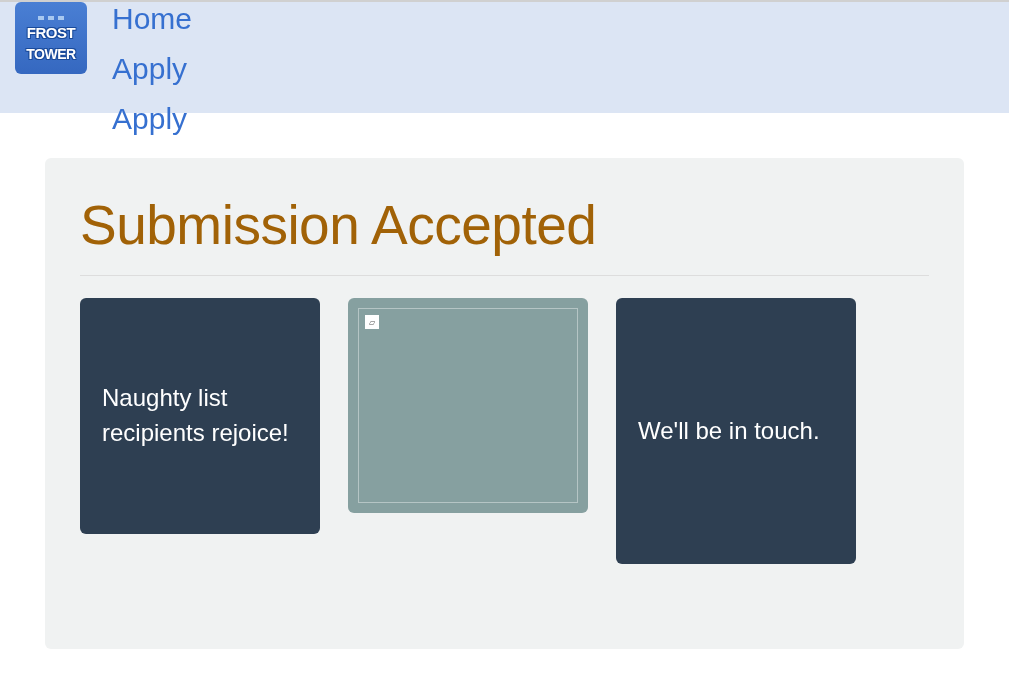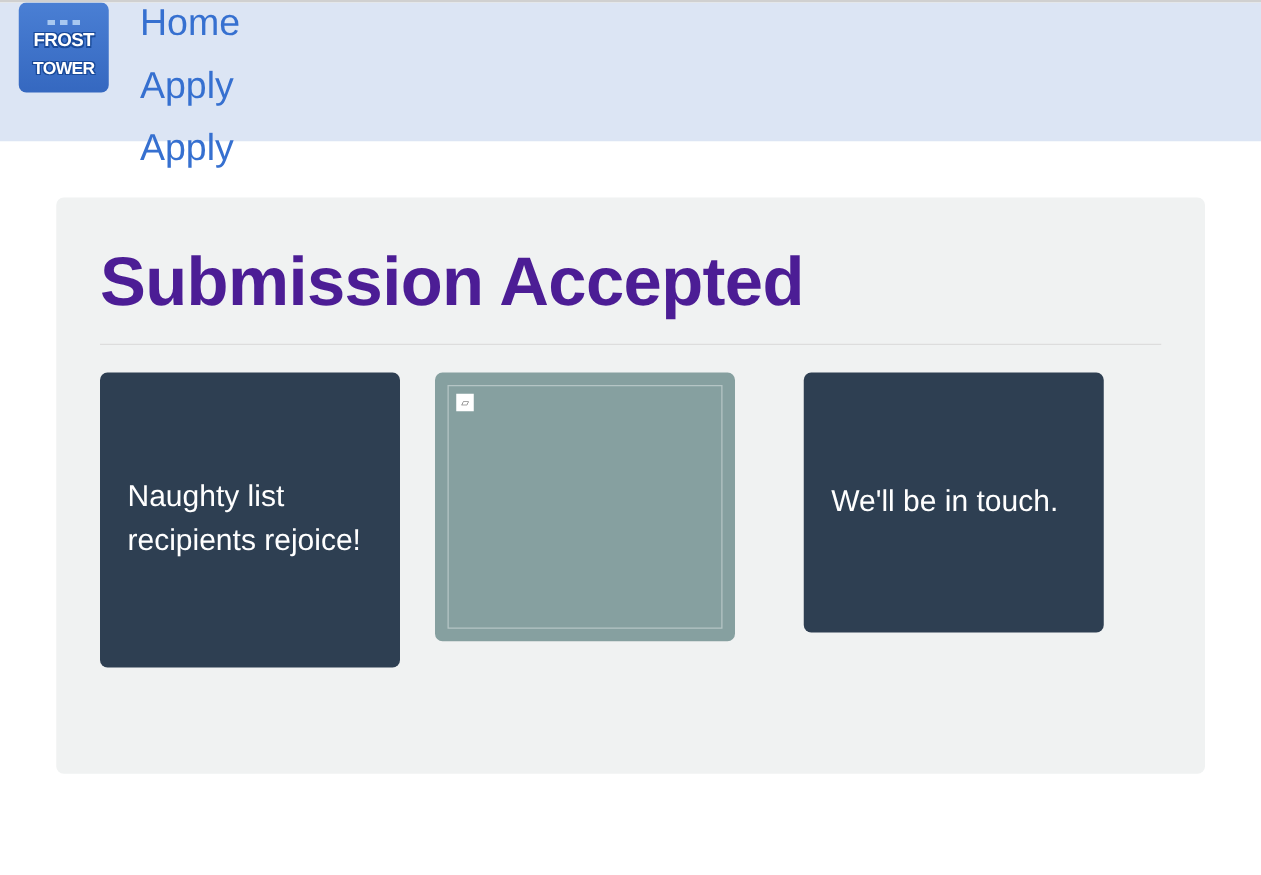--- a/index.html
+++ b/index.html
@@ -88,22 +88,22 @@
     .content-wrap {
       padding: 45px 45px 0 45px;
     }
     .content-panel {
       background: #f0f2f2;
       border-radius: 6px;
       padding: 35px 35px 85px 35px;
     }
     .page-title {
       font-size: 55px;
-      font-weight: 700;
-      color: #4c1d95;
+      font-weight: 400;
+      color: #a16207;
       margin-bottom: 18px;
       letter-spacing: -0.5px;
     }
     .hr {
       border: none;
       border-top: 1px solid #ddd;
       margin-bottom: 22px;
     }
     .cards {
       display: flex;
@@ -118,22 +118,21 @@
     }
     .card-dark {
       background: #2e3f52;
       color: #ffffff;
       height: 272px;
     }
     .card-dark.first {
       height: 236px;
     }
     .card-dark.third {
-      height: 208px;
-      margin-left: 27px;
+      height: 266px;
     }
     .card-image {
       background: #86a0a0;
       height: 215px;
       padding: 10px;
       align-items: flex-start;
     }
     .card-image-inner {
       width: 100%;
       height: 100%;

